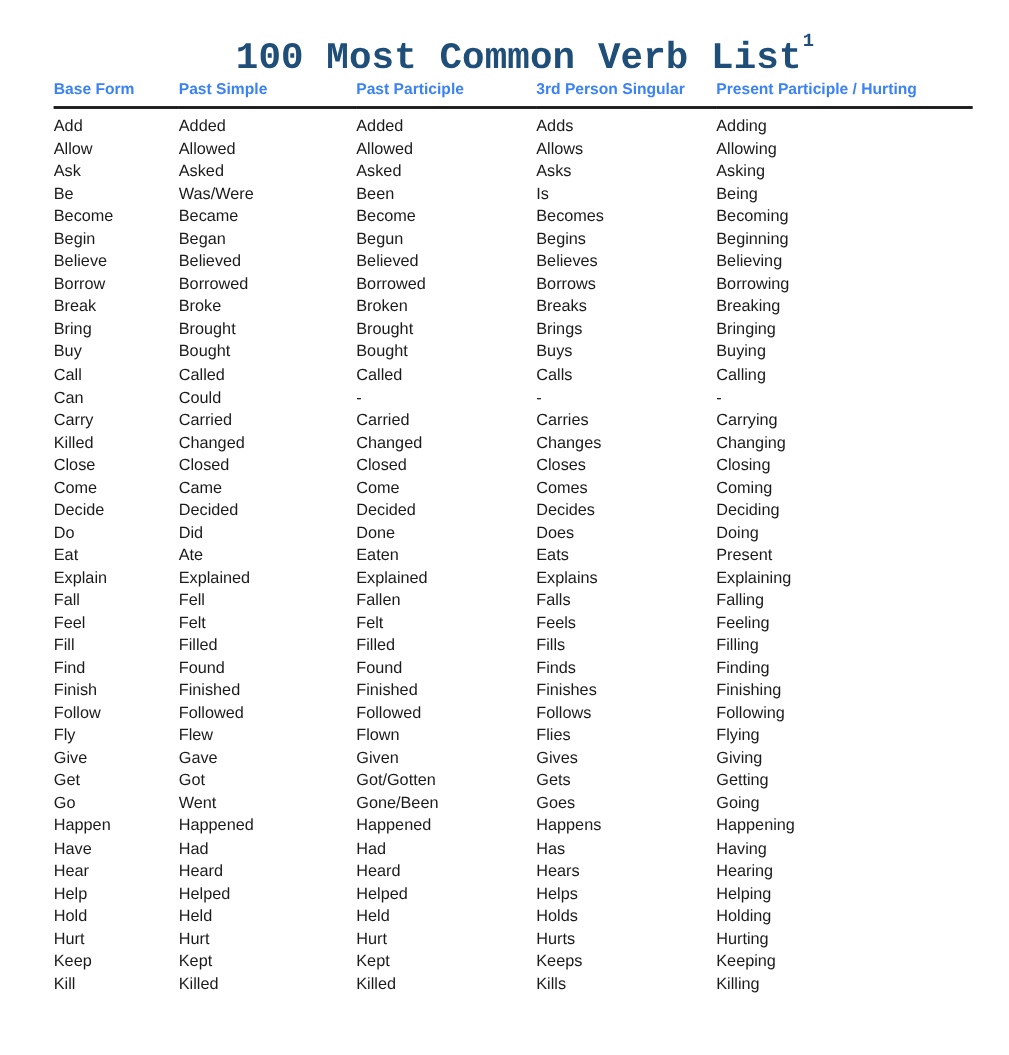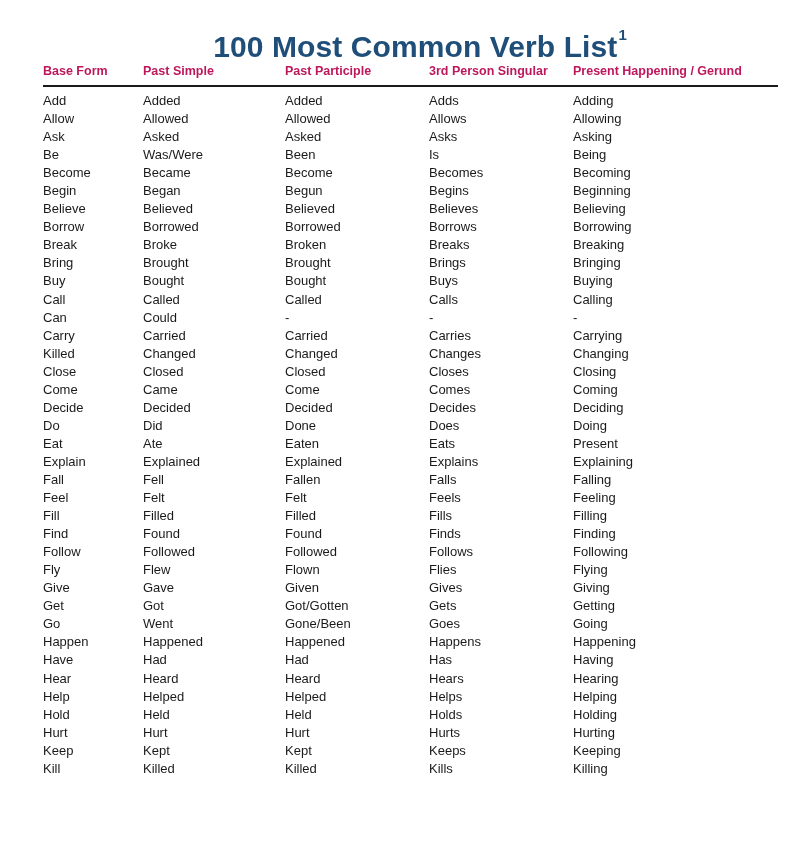--- a/index.html
+++ b/index.html
@@ -27,21 +27,21 @@
   
   .title-wrap {
     position: absolute;
     left: 0;
     top: 10px;
     width: 807px;
     text-align: center;
   }
   .doc-title {
     display: inline-block;
-    font-family: Liberation Sans, sans-serif;
+    font-family: Liberation Mono, monospace;
     font-size: 30px;
     font-weight: bold;
     color: #1f4e79;
     letter-spacing: 0.1px;
     white-space: nowrap;
     position: relative;
     margin-left: 33px;
   }
   .doc-title .title-text {
     display: inline;
@@ -63,21 +63,21 @@
     left: 43px;
     top: 60px;
     width: 735px;
     border-collapse: collapse;
     table-layout: fixed;
   }
   .verb-table thead th {
     text-align: left;
     font-size: 12.5px;
     font-weight: bold;
-    color: #be185d;
+    color: #3b82f6;
     padding: 4px 0 7px 0;
     border-bottom: 2.2px solid #1a1a1a;
     vertical-align: bottom;
     white-space: nowrap;
   }
   .verb-table tbody tr:first-child td {
     padding-top: 5px;
   }
   .verb-table tbody td {
     font-size: 13px;
@@ -113,21 +113,21 @@
       <col class="col-pp">
       <col class="col-third">
       <col class="col-gerund">
     </colgroup>
     <thead>
       <tr>
         <th>Base Form</th>
         <th>Past Simple</th>
         <th>Past Participle</th>
         <th>3rd Person Singular</th>
-        <th>Present Happening / Gerund</th>
+        <th>Present Participle / Hurting</th>
       </tr>
     </thead>
     <tbody id="verb-table-body">
         <tr>
           <td>Add</td>
           <td>Added</td>
           <td>Added</td>
           <td>Adds</td>
           <td>Adding</td>
         </tr>
@@ -293,20 +293,27 @@
           <td>Filling</td>
         </tr>
         <tr>
           <td>Find</td>
           <td>Found</td>
           <td>Found</td>
           <td>Finds</td>
           <td>Finding</td>
         </tr>
         <tr>
+          <td>Finish</td>
+          <td>Finished</td>
+          <td>Finished</td>
+          <td>Finishes</td>
+          <td>Finishing</td>
+        </tr>
+        <tr>
           <td>Follow</td>
           <td>Followed</td>
           <td>Followed</td>
           <td>Follows</td>
           <td>Following</td>
         </tr>
         <tr>
           <td>Fly</td>
           <td>Flew</td>
           <td>Flown</td>

